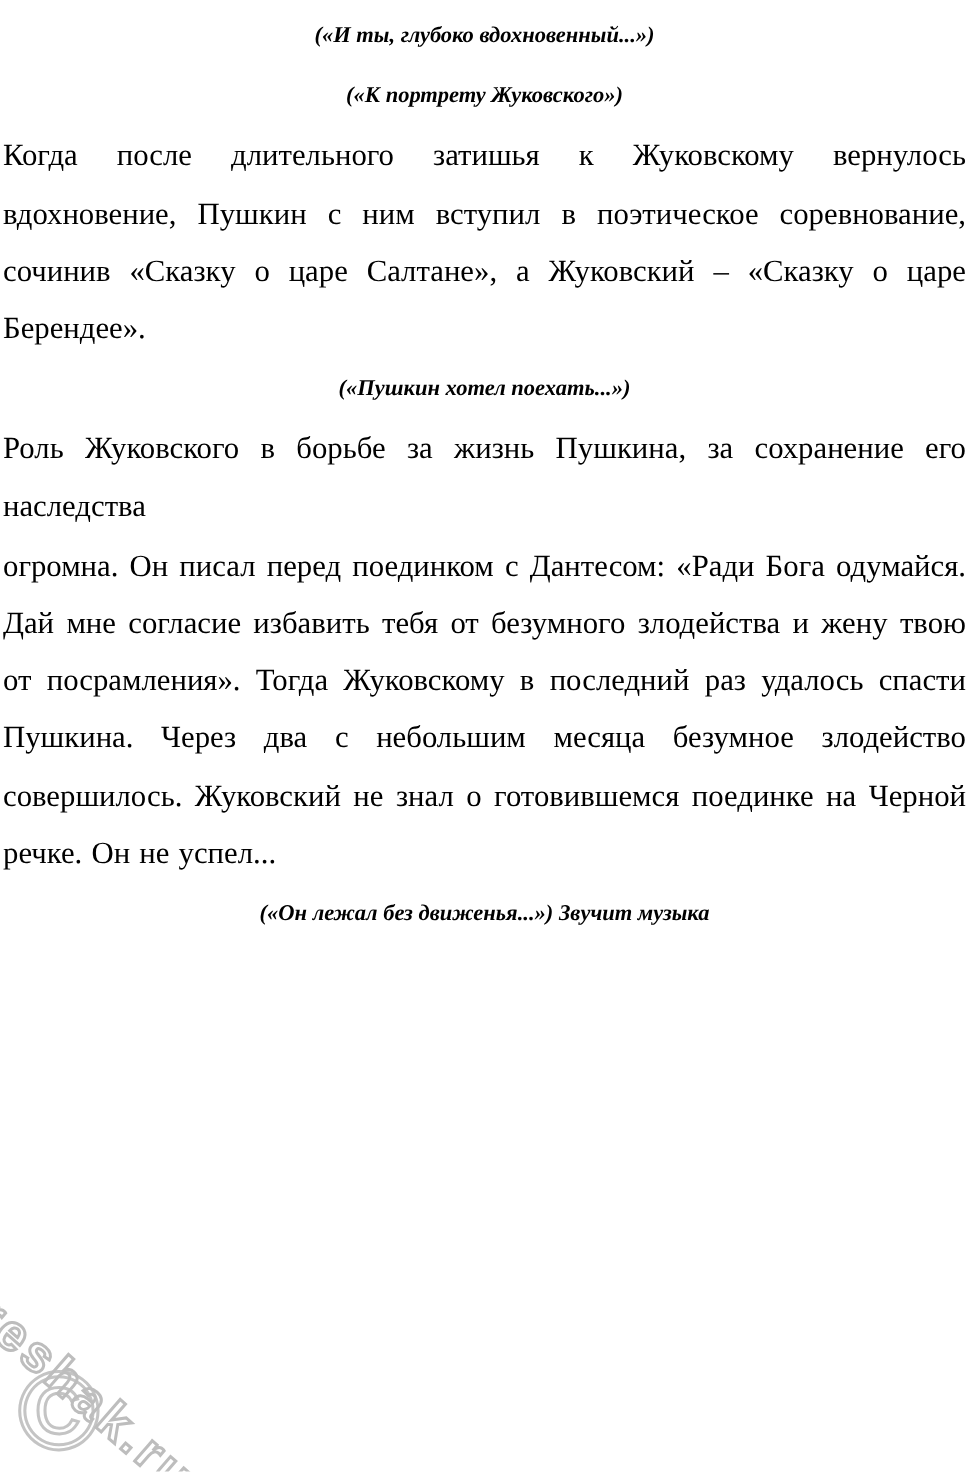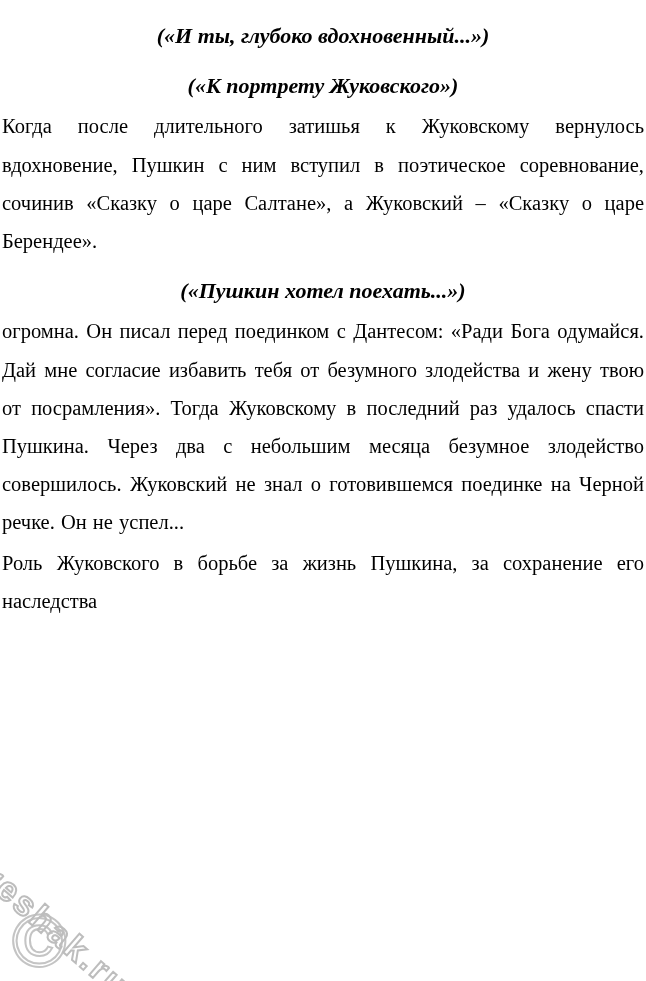--- a/index.html
+++ b/index.html
@@ -24,26 +24,26 @@
     padding: 5px 2px 0 2px;
   }
   .para {
     font-size: 20.5px;
     line-height: 38.2px;
     text-align: justify;
     margin: 0 0 2px 0;
     word-spacing: 1px;
   }
   .heading {
-    font-size: 22px;
+    font-size: 15px;
     line-height: 38.2px;
     font-weight: 700;
     font-style: italic;
     text-align: center;
-    margin: 12px 0 2px 0;
+    margin: 0 0 2px 0;
   }
   .watermark {
     position: absolute;
     z-index: 0;
     pointer-events: none;
     user-select: none;
   }
   .watermark-text {
     position: absolute;
     left: 2px;
@@ -78,17 +78,18 @@
   <div class="watermark">
     <span class="copyright-glyph">©</span>
     <span class="watermark-text">reshak.ru</span>
   </div>
 
   <div class="doc">
     <p class="heading">(«И ты, глубоко вдохновенный...»)</p>
     <p class="heading">(«К портрету Жуковского»)</p>
     <p class="para">Когда после длительного затишья к Жуковскому вернулось вдохновение, Пушкин с ним вступил в поэтическое соревнование, сочинив «Сказку о царе Салтане», а Жуковский – «Сказку о царе Берендее».</p>
     <p class="heading">(«Пушкин хотел поехать...»)</p>
+    <p class="para">Роль Жуковского в борьбе за жизнь Пушкина, за сохранение его наследства</p>
     <p class="para">огромна. Он писал перед поединком с Дантесом: «Ради Бога одумайся. Дай мне согласие избавить тебя от безумного злодейства и жену твою от посрамления». Тогда Жуковскому в последний раз удалось спасти Пушкина. Через два с небольшим месяца безумное злодейство совершилось. Жуковский не знал о готовившемся поединке на Черной речке. Он не успел...</p>
-    <p class="para">Роль Жуковского в борьбе за жизнь Пушкина, за сохранение его наследства</p>
+    <p class="heading">(«Он лежал без движенья...») Звучит музыка</p>
   </div>
 
 </div>
 
 </body></html>

